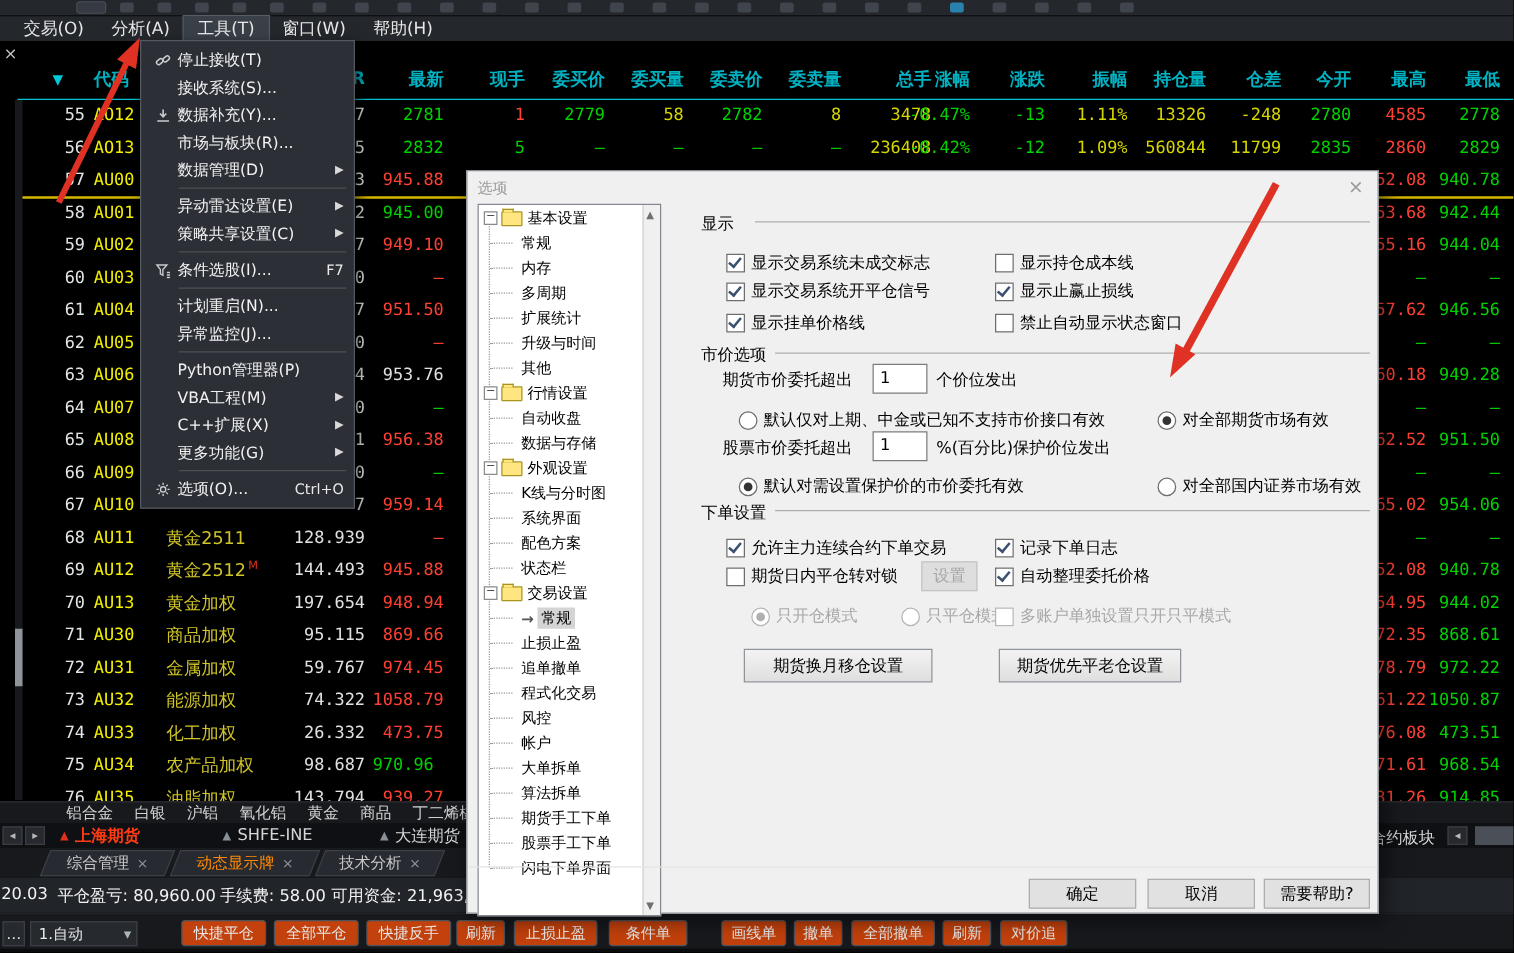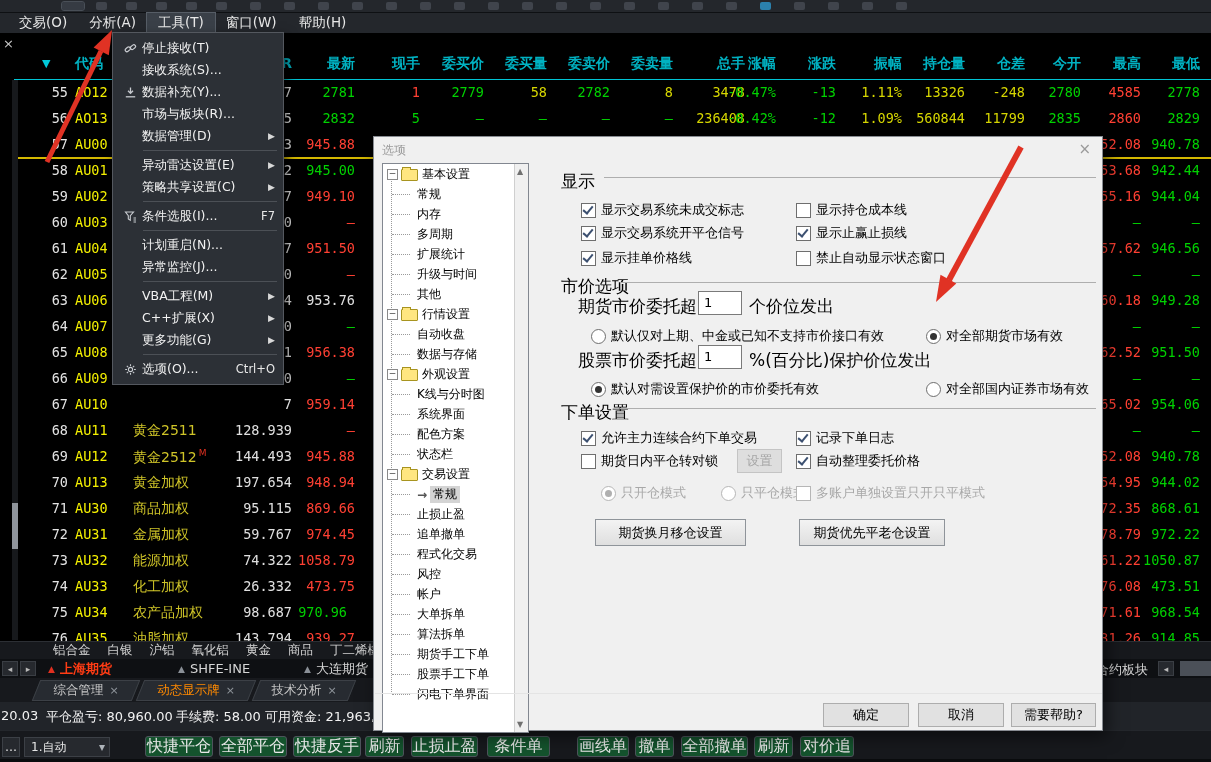--- a/index.html
+++ b/index.html
@@ -45,21 +45,21 @@
   .titem{position:absolute;height:19px;display:flex;align-items:center;font-size:12px;color:#000;white-space:nowrap;}
   .ebox{width:9px;height:9px;border:1px solid #8a8a8a;background:#fff;font-size:9px;line-height:7px;text-align:center;color:#444;margin-right:3px;flex:none;box-sizing:content-box;}
   .fold{width:15px;height:10px;background:#ffe680;border:1px solid #a89420;border-radius:1px;margin-right:4px;position:relative;flex:none;}
   .fold::before{content:"";position:absolute;left:0;top:-3px;width:7px;height:2px;background:#ffe680;border:1px solid #a89420;border-bottom:none;}
   .tsel{background:#d4d4d4;padding:0 3px;}
   .tarrow{color:#555;font-weight:bold;margin-right:3px;font-size:12px;}
   .tvline{position:absolute;left:8px;border-left:1px dotted #9a9a9a;}
   .tstub{position:absolute;left:9px;width:18px;border-top:1px dotted #9a9a9a;}
   .tsb{position:absolute;right:0;top:0;width:13px;height:100%;background:#f0f0f0;border-left:1px solid #cfcfcf;}
   .tsb span{position:absolute;left:2px;font-size:8px;color:#707070;}
-  .glabel{position:absolute;font-size:17px;color:#000;white-space:nowrap;}
+  .glabel{position:absolute;font-size:13px;color:#000;white-space:nowrap;}
   .gline{position:absolute;height:1px;background:#aeaeae;}
   .chk{position:absolute;display:flex;align-items:center;font-size:13px;color:#000;white-space:nowrap;}
   .box{width:13px;height:13px;background:#fff;border:1px solid #6e6e6e;margin-right:5px;position:relative;flex:none;box-sizing:content-box;}
   .box.on::after{content:"";position:absolute;left:3px;top:0;width:4px;height:8px;border:solid #3c5070;border-width:0 2px 2px 0;transform:rotate(40deg);}
   .rad{width:13px;height:13px;background:#fff;border:1px solid #6e6e6e;border-radius:50%;margin-right:5px;position:relative;flex:none;box-sizing:content-box;}
   .rad.on::after{content:"";position:absolute;left:3px;top:3px;width:7px;height:7px;border-radius:50%;background:#333;}
   .dis{color:#a8a8a8;}
   .dis .box{border-color:#b6b6b6;}
   .dis .rad{border-color:#b6b6b6;}
   .dis .rad.on::after{background:#b0b0b0;}
@@ -76,21 +76,21 @@
   .mtab{position:absolute;top:0;height:19px;display:flex;align-items:center;gap:5px;font-size:13px;}
   .mtab .tri{font-size:9px;}
   .paneltabs{position:absolute;left:0;top:678px;width:1211px;height:24px;background:#17191d;}
   .ptab{position:absolute;top:2px;height:21px;}
   .ptab .bg{position:absolute;left:0;top:0;width:100%;height:100%;background:#272b31;border:1px solid #3c4046;transform:skewX(-22deg);box-sizing:border-box;}
   .ptab .lb{position:relative;display:flex;align-items:center;justify-content:center;height:100%;font-size:12.5px;color:#c8c8c8;gap:6px;}
   .ptab .x{color:#8f959b;font-size:11px;}
   .statusrow{position:absolute;left:0;top:702px;width:1211px;height:28px;background:#212429;color:#f2f2f2;font-size:13px;}
   .statusrow span{position:absolute;top:6px;white-space:pre;}
   .toolrow{position:absolute;left:0;top:730px;width:1211px;height:29px;background:#17191d;border-top:1px solid #24272c;}
-  .tbtn{position:absolute;top:5px;height:21px;background:#14532d;border:1px solid #4d535b;border-radius:3px;color:#e8e8e8;font-size:16px;display:flex;align-items:center;justify-content:center;box-sizing:border-box;white-space:nowrap;}
+  .tbtn{position:absolute;top:5px;height:21px;background:#c2410c;border:1px solid #4d535b;border-radius:3px;color:#e8e8e8;font-size:12px;display:flex;align-items:center;justify-content:center;box-sizing:border-box;white-space:nowrap;}
   .modebox{position:absolute;top:6px;background:#26292e;border:1px solid #3c4046;color:#e6e6e6;font-size:12px;display:flex;align-items:center;box-sizing:border-box;}
   .botstrip{position:absolute;left:0;top:759px;width:1211px;height:3px;background:#0a0c0e;}
   .arrows{position:absolute;left:0;top:0;width:1211px;height:762px;z-index:60;pointer-events:none;}
 </style>
 </head>
 <body>
 
 <div class="screen">
   <div class="topstrip" id="topstrip">
       <span class="icht hl" style="left: 62px;"></span>
@@ -503,20 +503,24 @@
         <span class="mico"></span>
         <span class="mlabel">计划重启(N)...</span>
       </div>
       <div class="mitem">
         <span class="mico"></span>
         <span class="mlabel">异常监控(J)...</span>
       </div>
       <div class="msep"></div>
       <div class="mitem">
         <span class="mico"></span>
+        <span class="mlabel">Python管理器(P)</span>
+      </div>
+      <div class="mitem">
+        <span class="mico"></span>
         <span class="mlabel">VBA工程(M)</span>
         <span class="marrow">▶</span>
       </div>
       <div class="mitem">
         <span class="mico"></span>
         <span class="mlabel">C++扩展(X)</span>
         <span class="marrow">▶</span>
       </div>
       <div class="mitem">
         <span class="mico"></span>

